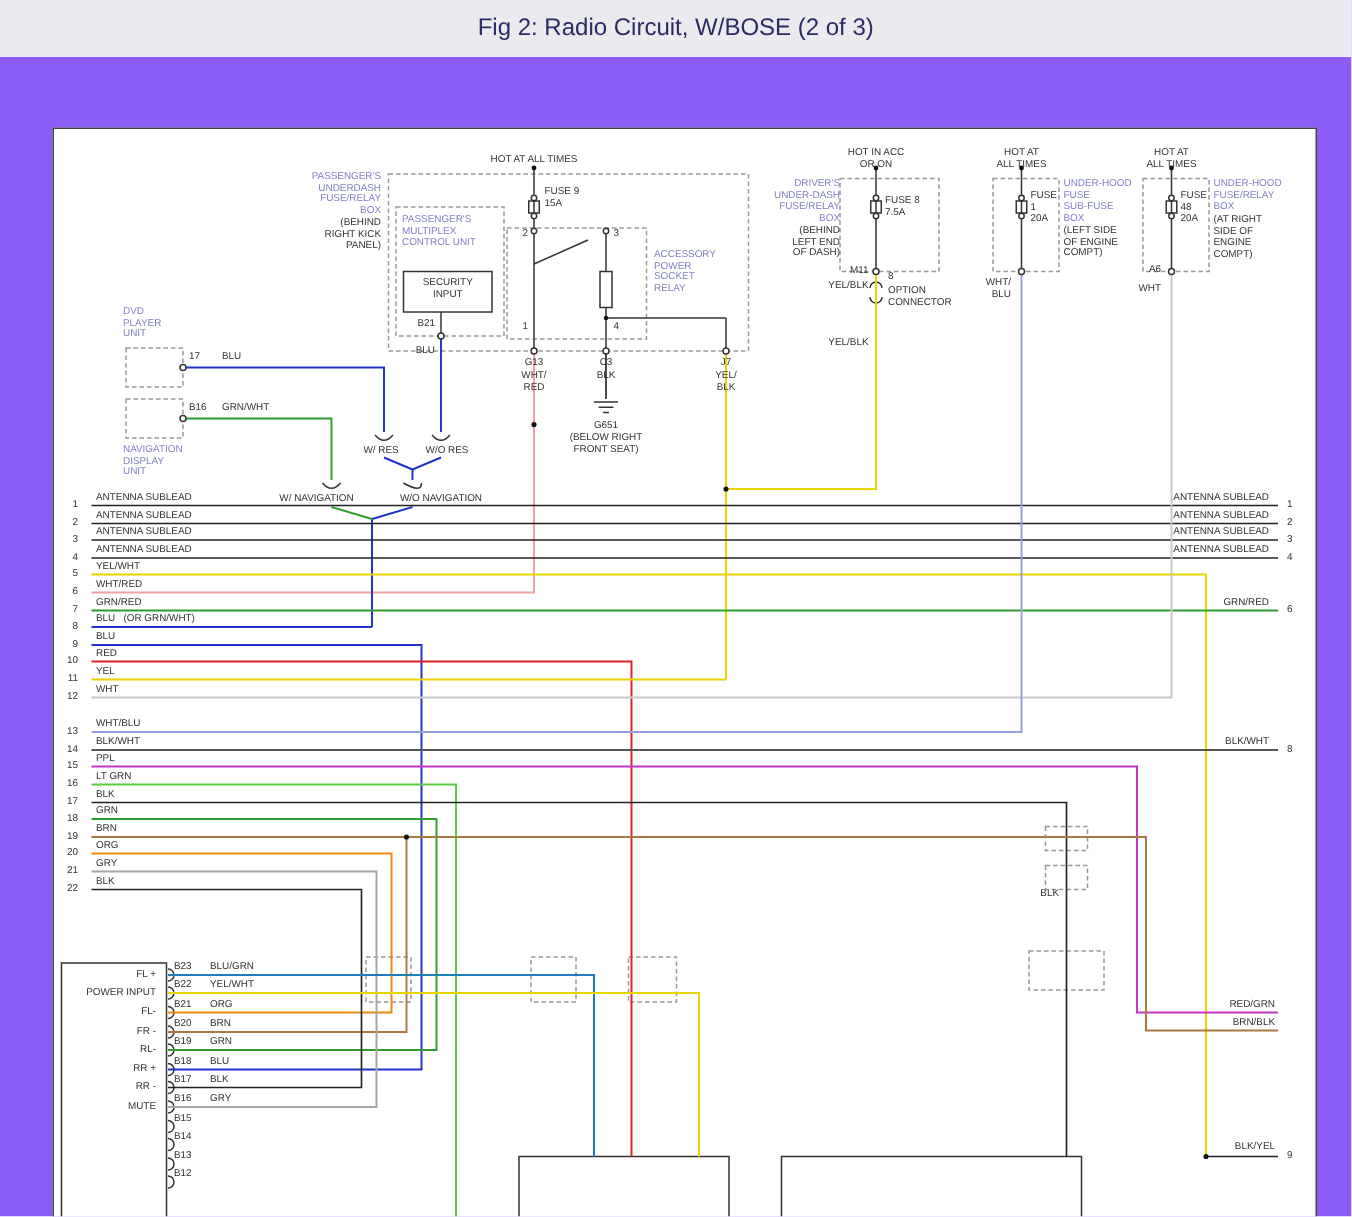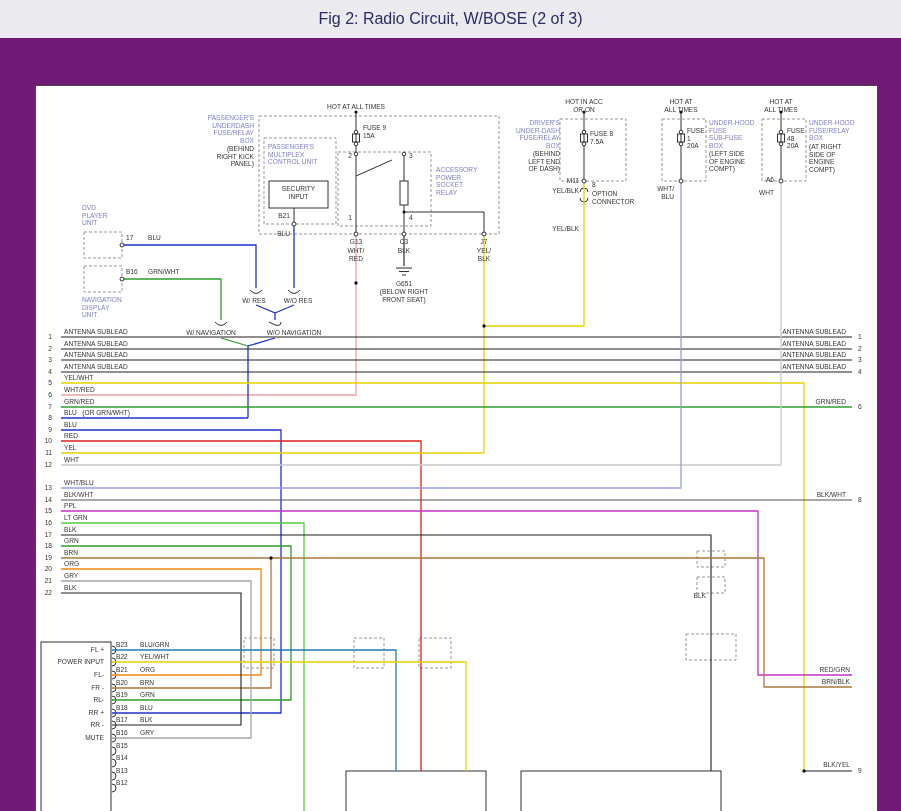--- a/index.html
+++ b/index.html
@@ -1,16 +1,16 @@
 <!DOCTYPE html>
 <html><head>
 <meta charset="utf-8">
 <style>
   html,body{margin:0;padding:0;background:#fff;}
-  #page{position:relative;width:901px;height:811px;overflow:hidden;background:#701a75;
+  #page{position:relative;width:901px;height:811px;overflow:hidden;background:#8b5cf6;
         font-family:"Liberation Sans","DejaVu Sans",sans-serif;}
   .titlebar{position:absolute;left:0;top:0;width:901px;height:38px;background:#eaeaef;
             display:flex;align-items:center;justify-content:center;}
   .titlebar span{font-size:16px;color:#2b2b66;}
   .frame{position:absolute;left:35px;top:85px;width:841px;height:730px;border:1px solid #444;
          overflow:hidden;background:#fff;}
   .frame svg{position:absolute;left:0;top:0;}
   .lbl{position:absolute;font-size:6.6px;line-height:1.16;color:#333;white-space:pre-line;}
   .b{color:#8080c8;}
   .ctr{transform:translateX(-50%);text-align:center;}

